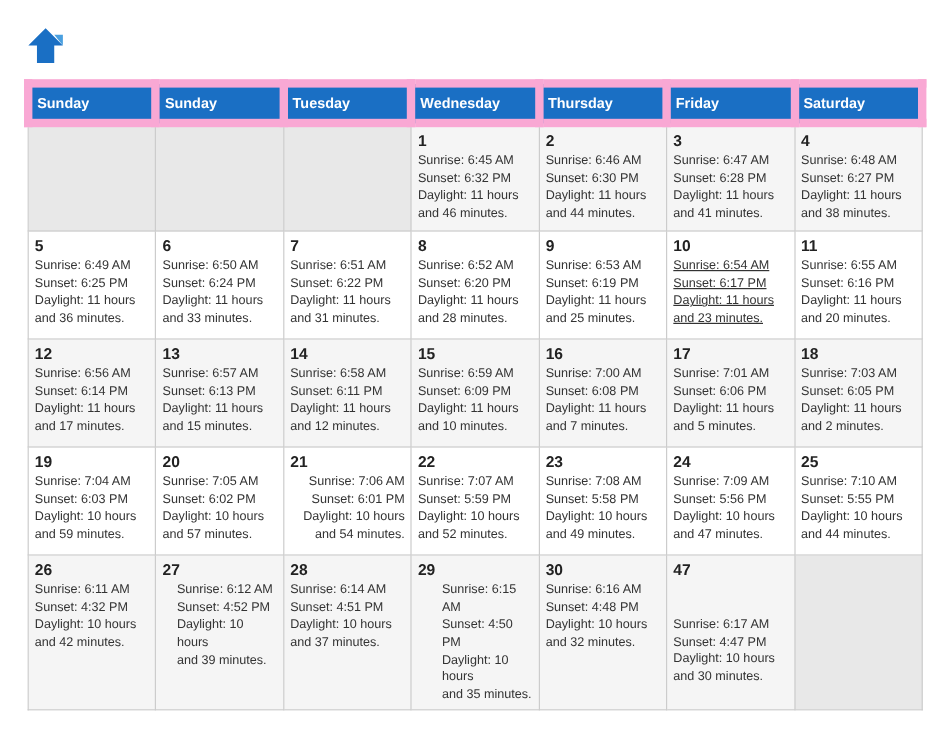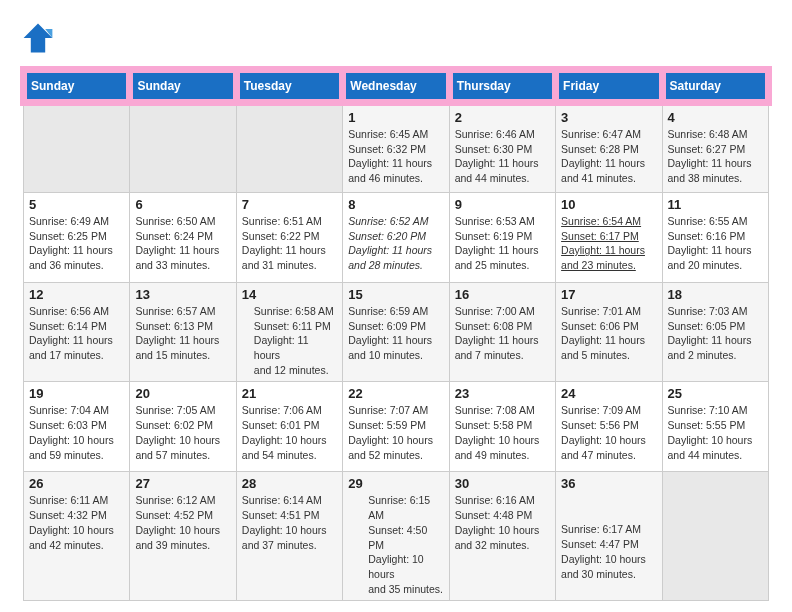--- a/index.html
+++ b/index.html
@@ -171,21 +171,21 @@
         </td>
         <td>
           <span class="day-number">7</span>
           <div class="day-info" style="white-space: pre-line;">Sunrise: 6:51 AM
 Sunset: 6:22 PM
 Daylight: 11 hours
 and 31 minutes.</div>
         </td>
         <td>
           <span class="day-number">8</span>
-          <div class="day-info" style="white-space: pre-line; font-style: italic;">Sunrise: 6:52 AM
+          <div class="day-info" style="white-space: pre-line;">Sunrise: 6:52 AM
 Sunset: 6:20 PM
 Daylight: 11 hours
 and 28 minutes.</div>
         </td>
         <td>
           <span class="day-number">9</span>
           <div class="day-info" style="white-space: pre-line;">Sunrise: 6:53 AM
 Sunset: 6:19 PM
 Daylight: 11 hours
 and 25 minutes.</div>
@@ -215,21 +215,21 @@
         </td>
         <td>
           <span class="day-number">13</span>
           <div class="day-info" style="white-space: pre-line;">Sunrise: 6:57 AM
 Sunset: 6:13 PM
 Daylight: 11 hours
 and 15 minutes.</div>
         </td>
         <td>
           <span class="day-number">14</span>
-          <div class="day-info" style="white-space: pre-line; margin-left: 12px;">Sunrise: 6:58 AM
+          <div class="day-info" style="white-space: pre-line;">Sunrise: 6:58 AM
 Sunset: 6:11 PM
 Daylight: 11 hours
 and 12 minutes.</div>
         </td>
         <td>
           <span class="day-number">15</span>
           <div class="day-info" style="white-space: pre-line;">Sunrise: 6:59 AM
 Sunset: 6:09 PM
 Daylight: 11 hours
 and 10 minutes.</div>
@@ -266,21 +266,21 @@
         </td>
         <td>
           <span class="day-number">20</span>
           <div class="day-info" style="white-space: pre-line;">Sunrise: 7:05 AM
 Sunset: 6:02 PM
 Daylight: 10 hours
 and 57 minutes.</div>
         </td>
         <td>
           <span class="day-number">21</span>
-          <div class="day-info" style="white-space: pre-line;">Sunrise: 7:06 AM
+          <div class="day-info" style="white-space: pre-line; text-align: right;">Sunrise: 7:06 AM
 Sunset: 6:01 PM
 Daylight: 10 hours
 and 54 minutes.</div>
         </td>
         <td>
           <span class="day-number">22</span>
           <div class="day-info" style="white-space: pre-line;">Sunrise: 7:07 AM
 Sunset: 5:59 PM
 Daylight: 10 hours
 and 52 minutes.</div>
@@ -310,21 +310,21 @@
       <tr>
         <td>
           <span class="day-number">26</span>
           <div class="day-info" style="white-space: pre-line;">Sunrise: 6:11 AM
 Sunset: 4:32 PM
 Daylight: 10 hours
 and 42 minutes.</div>
         </td>
         <td>
           <span class="day-number">27</span>
-          <div class="day-info" style="white-space: pre-line;">Sunrise: 6:12 AM
+          <div class="day-info" style="white-space: pre-line; margin-left: 12px;">Sunrise: 6:12 AM
 Sunset: 4:52 PM
 Daylight: 10 hours
 and 39 minutes.</div>
         </td>
         <td>
           <span class="day-number">28</span>
           <div class="day-info" style="white-space: pre-line;">Sunrise: 6:14 AM
 Sunset: 4:51 PM
 Daylight: 10 hours
 and 37 minutes.</div>
@@ -337,21 +337,21 @@
 and 35 minutes.</div>
         </td>
         <td>
           <span class="day-number">30</span>
           <div class="day-info" style="white-space: pre-line;">Sunrise: 6:16 AM
 Sunset: 4:48 PM
 Daylight: 10 hours
 and 32 minutes.</div>
         </td>
         <td>
-          <span class="day-number">36</span>
+          <span class="day-number">47</span>
           <div class="day-info" style="white-space: pre-line; margin-top: 31px;">Sunrise: 6:17 AM
 Sunset: 4:47 PM
 Daylight: 10 hours
 and 30 minutes.</div>
         </td>
         <td class="empty-cell"></td>
       </tr>
     </tbody>
 </table>
 

